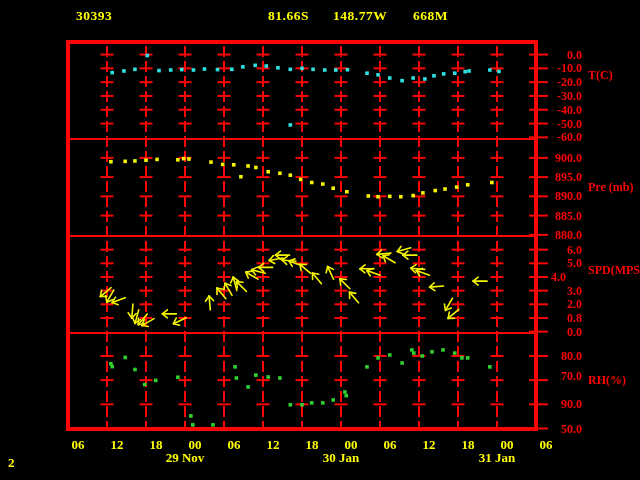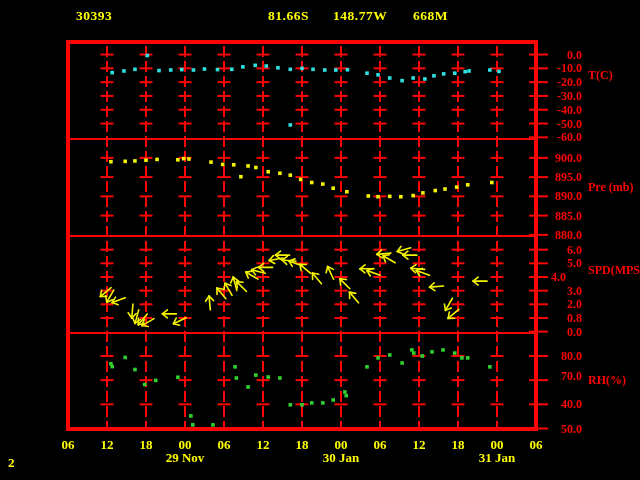--- a/index.html
+++ b/index.html
@@ -4,21 +4,21 @@
 <style>
   html,body{margin:0;padding:0;background:#000;}
   .screen{
     position:relative;width:640px;height:480px;background:#000;overflow:hidden;
     font-family:Liberation Serif, serif;
   }
   .hdr{position:absolute;color:#ffff00;font-size:13.5px;font-weight:bold;letter-spacing:.5px;white-space:pre;}
   .axis-label,.tick-label{position:absolute;color:#fb0505;font-weight:bold;white-space:pre;}
   .tick-label{font-size:12px;text-align:right;width:60px;}
   .axis-label{font-size:12px;}
-  .xlab{position:absolute;color:#ffff00;font-size:13px;font-weight:bold;transform:translateX(-50%);white-space:pre;}
+  .xlab{position:absolute;color:#ffff00;font-size:13px;font-weight:bold;transform:translateX(-50%);white-space:pre;margin-left:10px;}
   .datelab{position:absolute;color:#ffff00;font-size:13px;font-weight:bold;transform:translateX(-50%);white-space:pre;}
   .corner{position:absolute;color:#ffff00;font-size:13px;font-weight:bold;}
   svg{position:absolute;left:0;top:0;}
 </style>
 </head>
 <body>
 
 <div class="screen">
 
   <span class="hdr" style="left:76px;top:8px">30393</span>
@@ -588,21 +588,21 @@
       <div class="tick-label" style="left:522px;top:242.66197183098592px">6.0</div>
       <div class="tick-label" style="left:522px;top:256.32394366197184px">5.0</div>
       <div class="tick-label" style="left:506px;top:269.98591549295776px">4.0</div>
       <div class="tick-label" style="left:522px;top:283.6478873239437px">3.0</div>
       <div class="tick-label" style="left:522px;top:297.3098591549296px">2.0</div>
       <div class="tick-label" style="left:522px;top:310.9718309859155px">0.8</div>
       <div class="tick-label" style="left:522px;top:324.6338028169014px">0.0</div>
       <div class="axis-label" style="left:588px;top:263.1549295774648px">SPD(MPS)</div>
       <div class="tick-label" style="left:522px;top:348.97229219143577px">80.0</div>
       <div class="tick-label" style="left:522px;top:369px">70.0</div>
-      <div class="tick-label" style="left:522px;top:397.3350125944584px">40.0</div>
+      <div class="tick-label" style="left:522px;top:397.3350125944584px">90.0</div>
       <div class="tick-label" style="left:522px;top:421.5163727959698px">50.0</div>
       <div class="axis-label" style="left:588px;top:373.1536523929471px">RH(%)</div>
       <div class="xlab" style="left:68px;top:437px">06</div>
       <div class="xlab" style="left:107px;top:437px">12</div>
       <div class="xlab" style="left:146px;top:437px">18</div>
       <div class="xlab" style="left:185px;top:437px">00</div>
       <div class="xlab" style="left:224px;top:437px">06</div>
       <div class="xlab" style="left:263px;top:437px">12</div>
       <div class="xlab" style="left:302px;top:437px">18</div>
       <div class="xlab" style="left:341px;top:437px">00</div>

